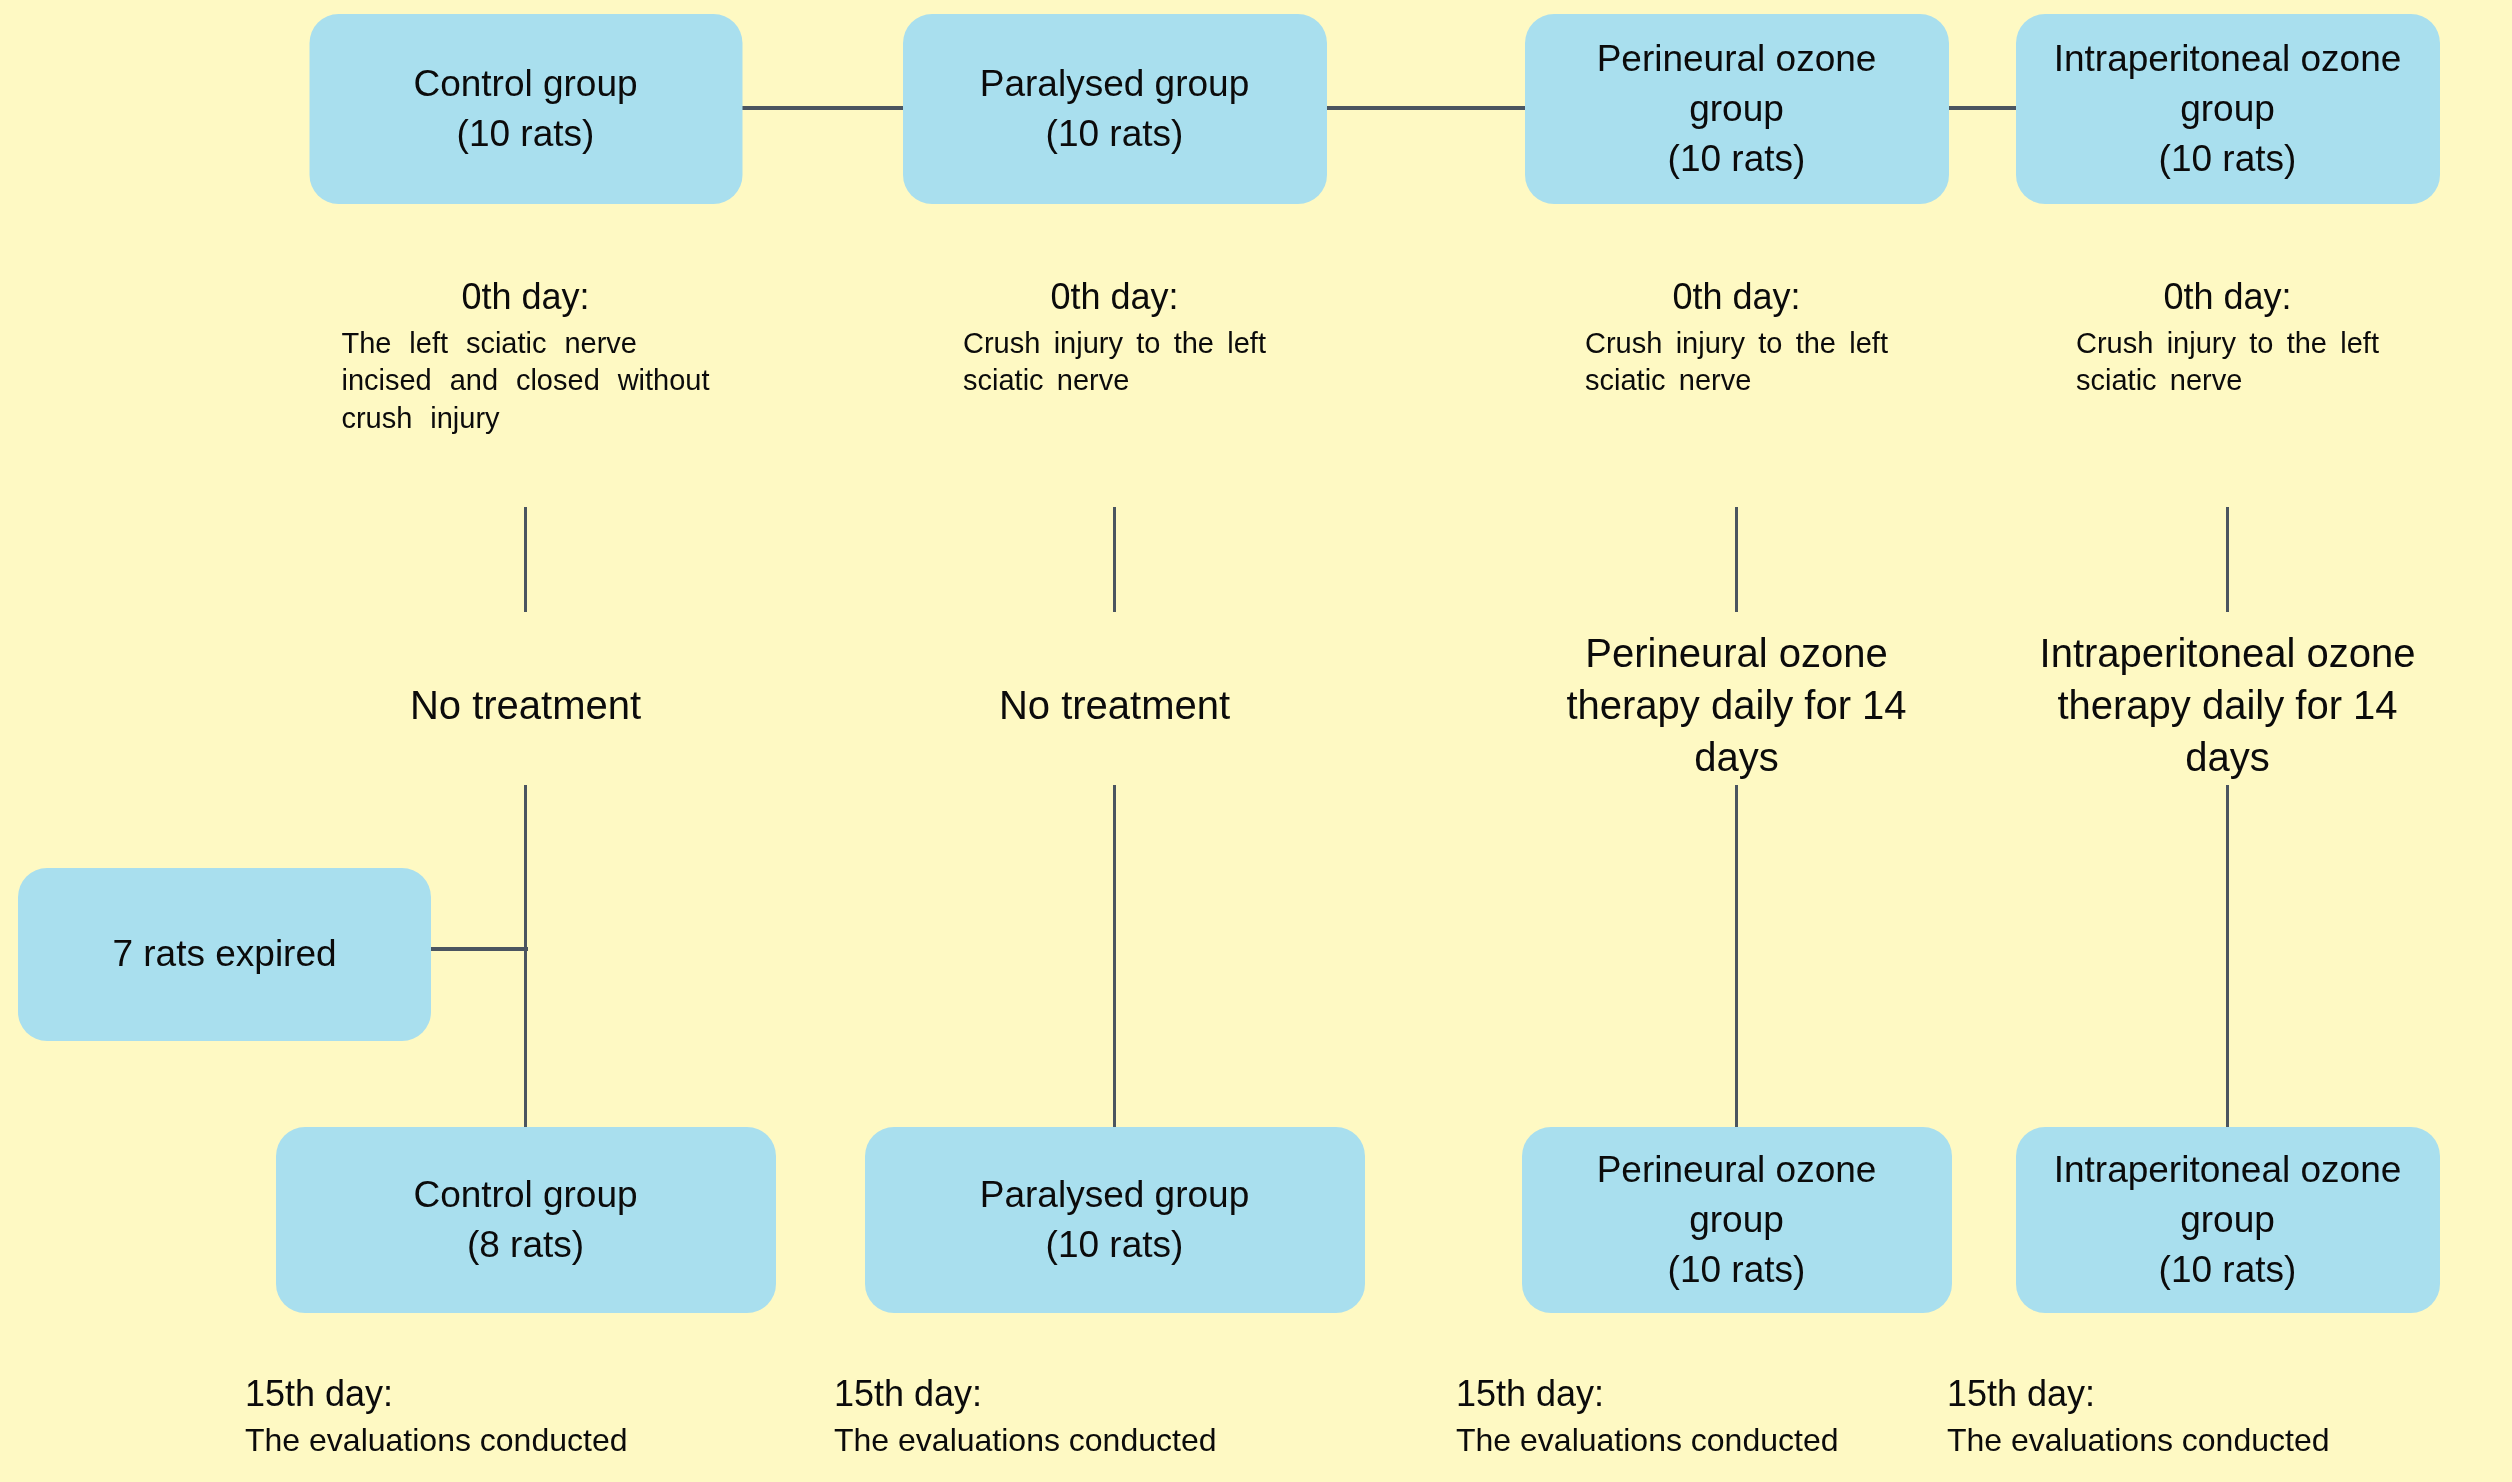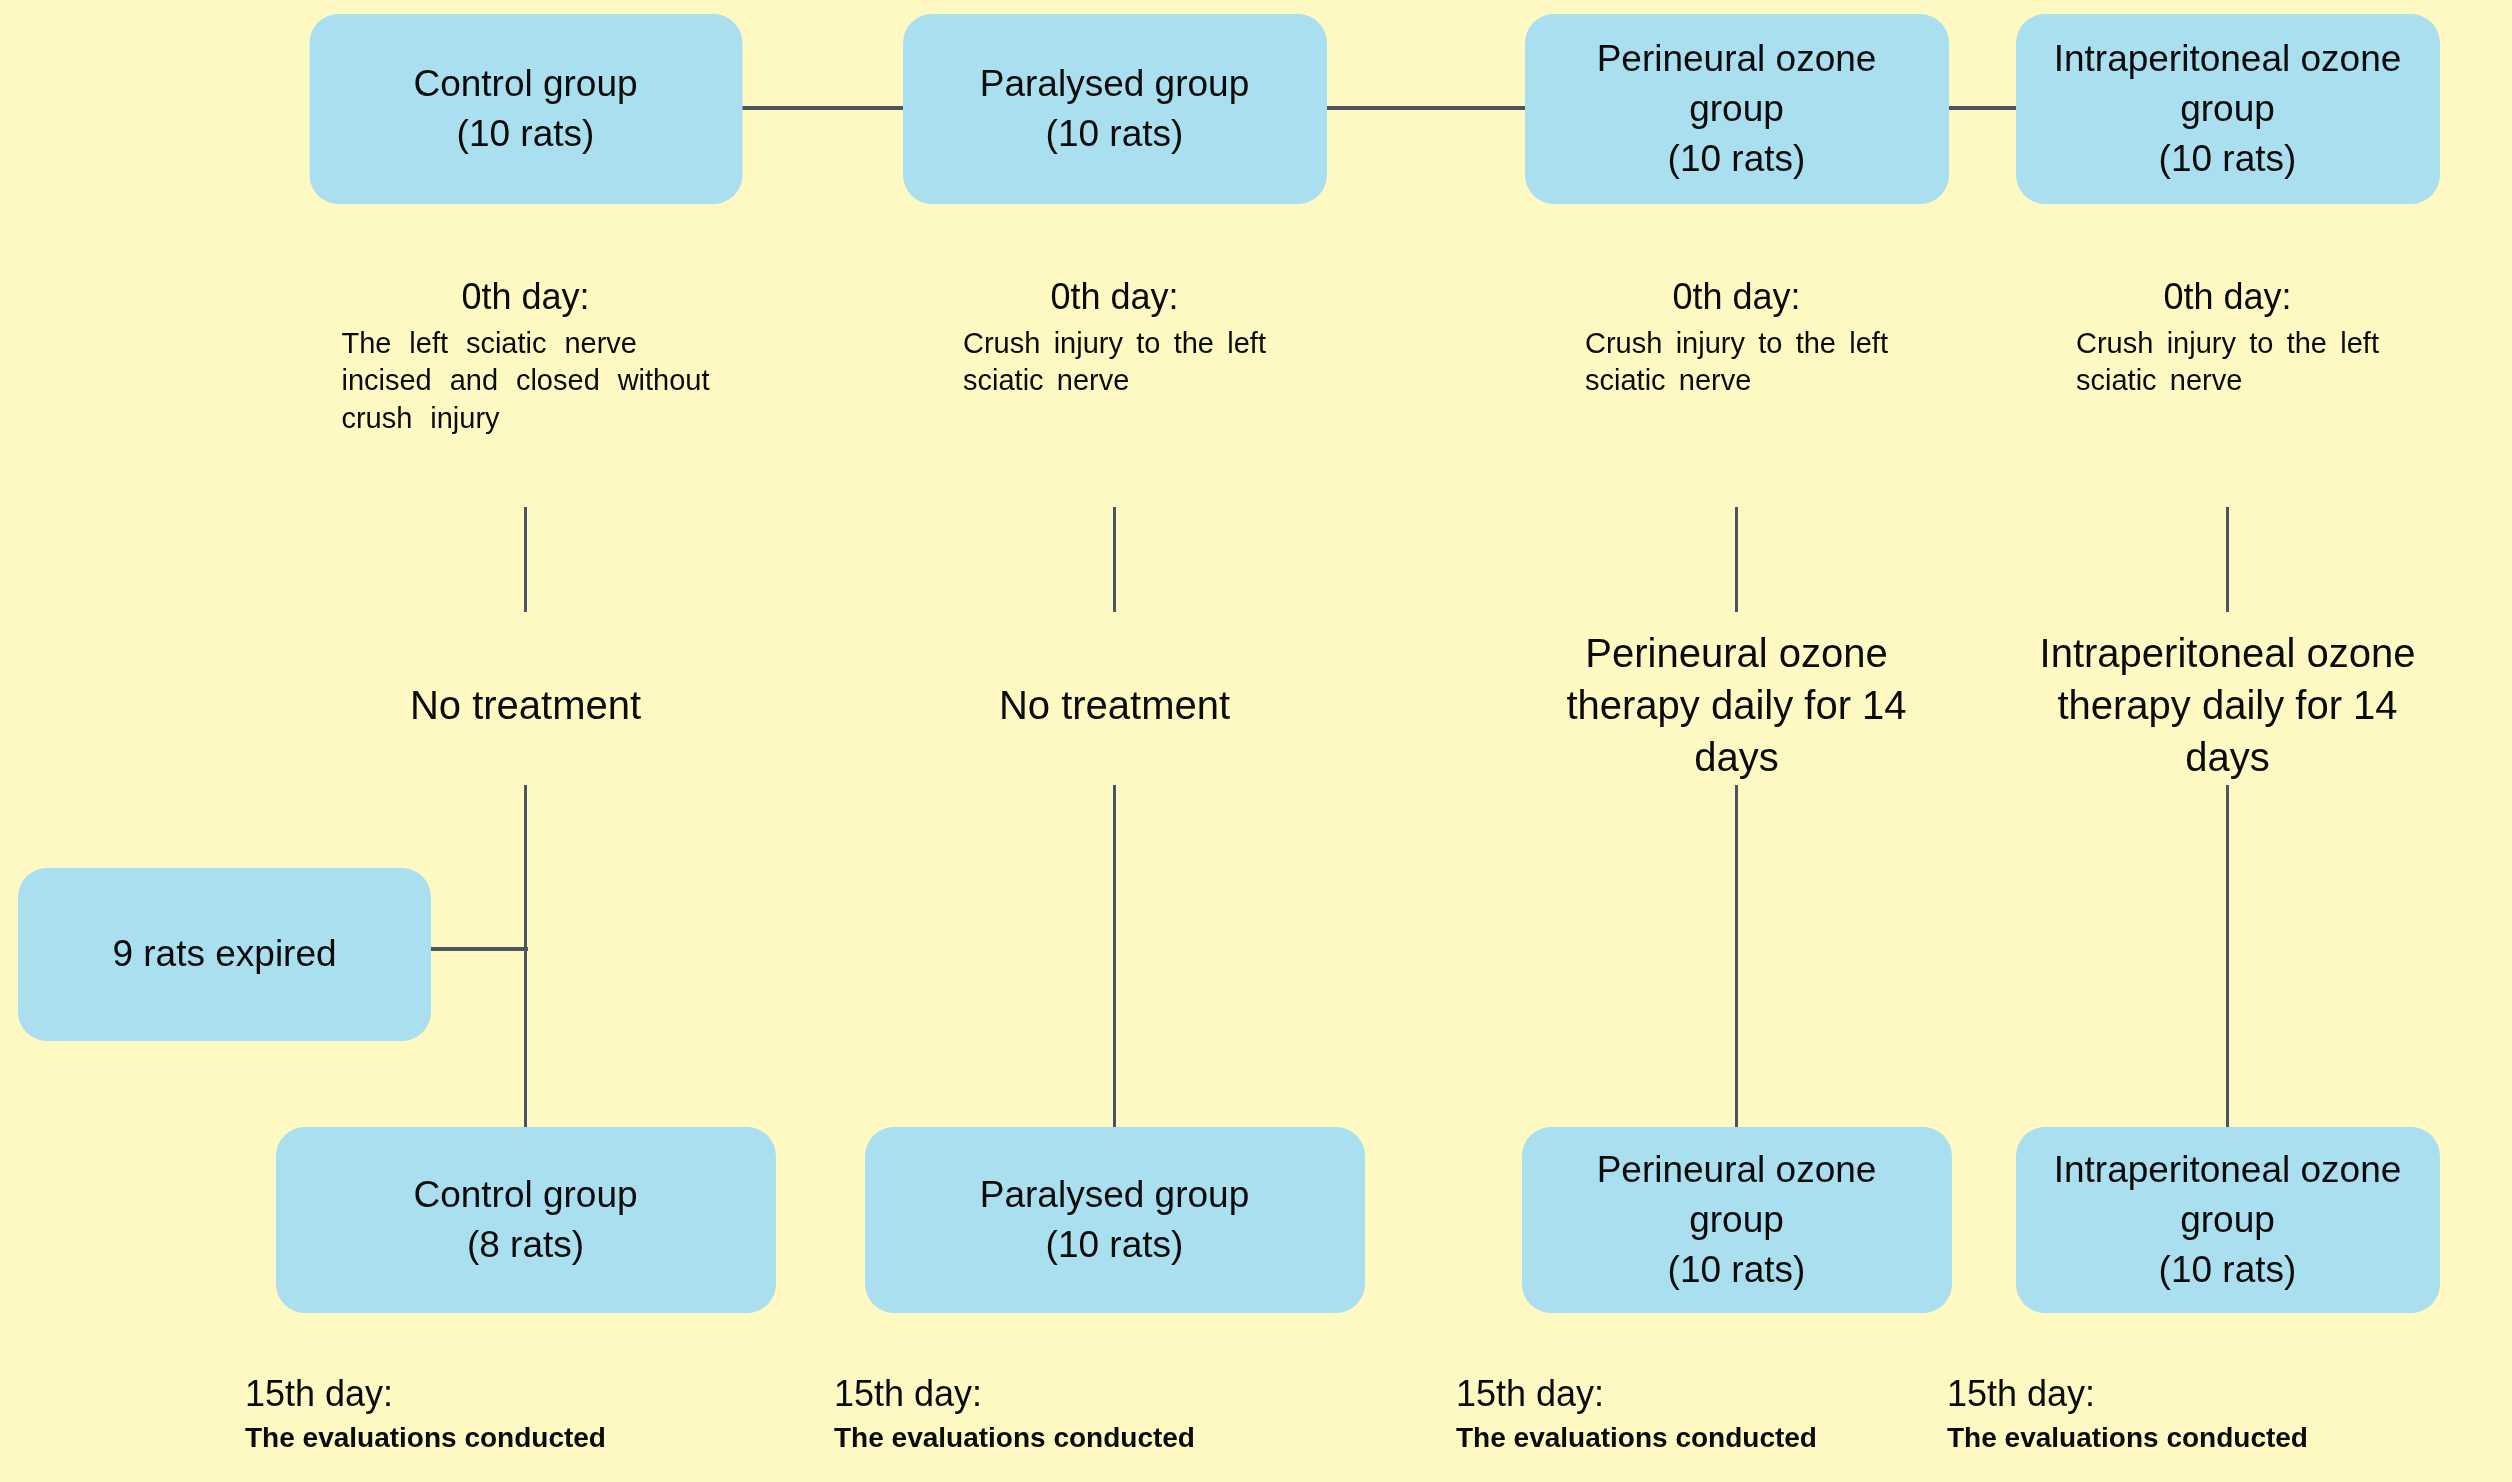--- a/index.html
+++ b/index.html
@@ -87,24 +87,23 @@
 
   .day15 {
     position: absolute;
     top: 1371px;
     left: 50%;
     transform: translateX(-50%);
     width: 561px;
   }
   .day15-text {
     white-space: pre-line;
-    font-size: 28px;
+    font-size: 32px;
     line-height: 1.3;
     margin-top: 2.5px;
-    font-weight: bold;
   }
 
   
   .treatment {
     position: absolute;
     top: 625px;
     left: 50%;
     transform: translateX(-50%);
     width: 548px;
     min-height: 159px;
@@ -243,17 +242,17 @@
     <div class="vline long"></div>
     <div class="node bottom">Intraperitoneal ozone
 group
 (10 rats)</div>
     <div class="day15">
       <div class="day-label">15th day:</div>
       <div class="day15-text">The evaluations conducted</div>
     </div>
   </div>
 
-  <div class="expired-box">9 rats expired</div>
+  <div class="expired-box">7 rats expired</div>
   <div class="hline expired-connector"></div>
 
 </div>
 
 
 </body></html>

